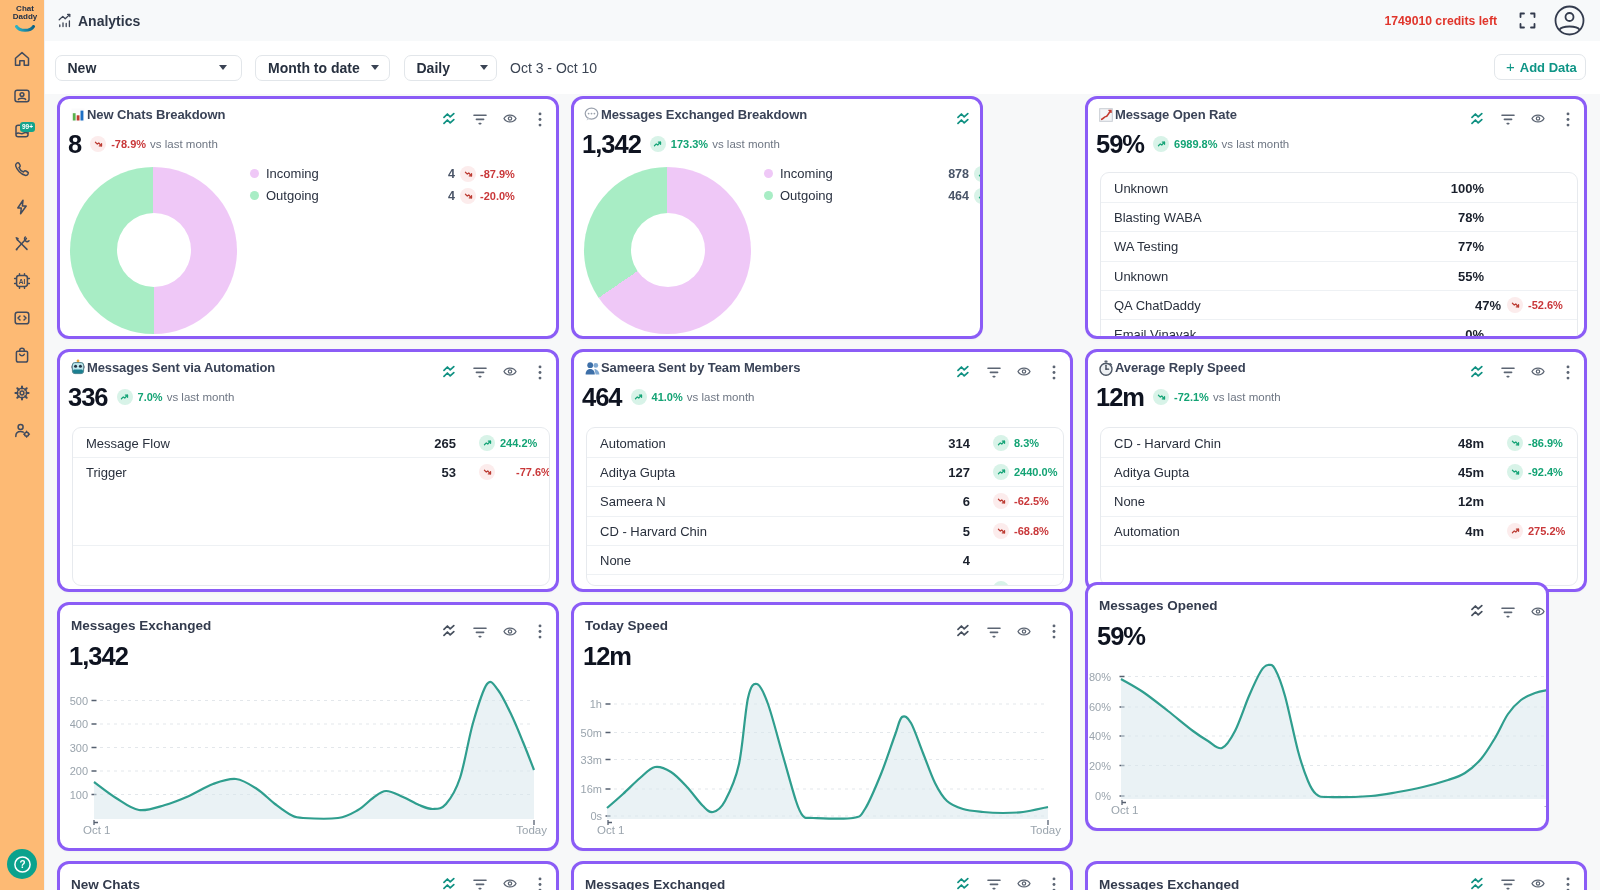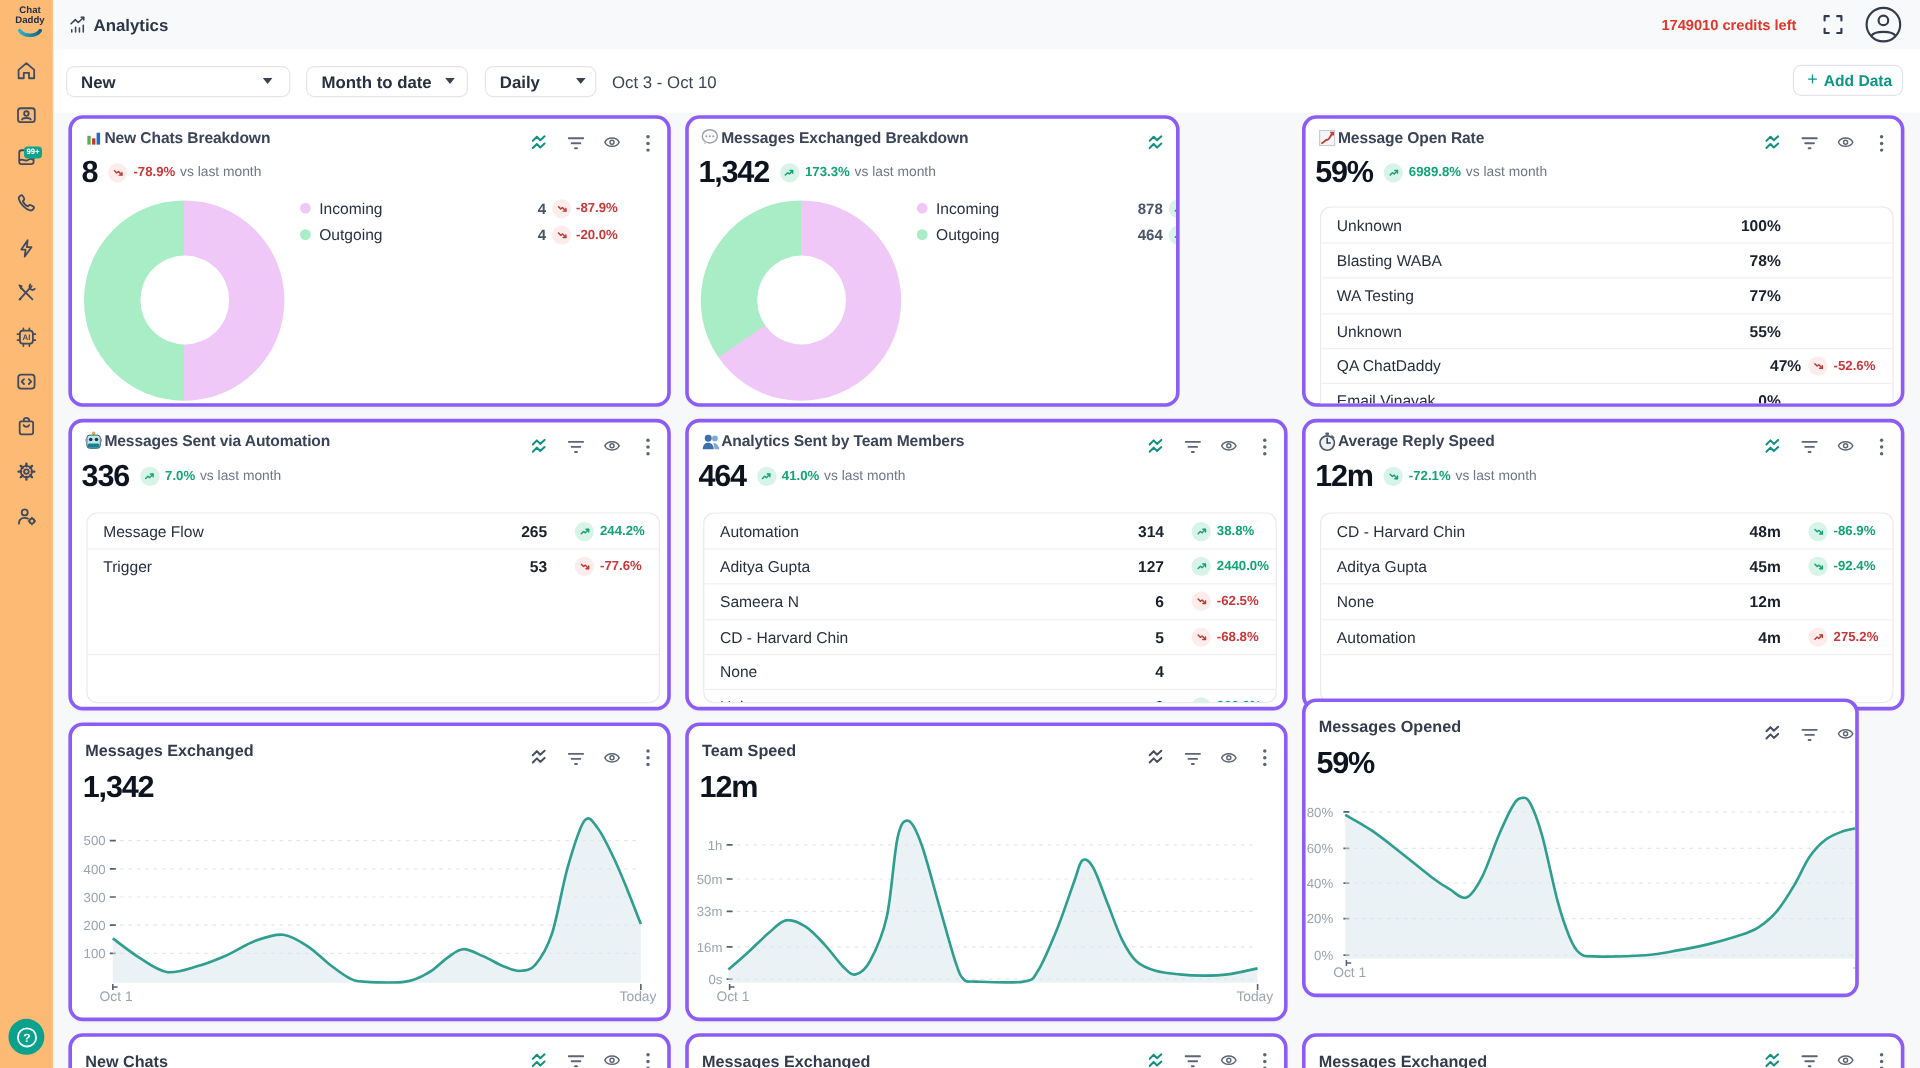--- a/index.html
+++ b/index.html
@@ -407,34 +407,34 @@
         </div>
         <div class="trow" style="top:29.2px">
           <div class="tname">Trigger</div>
           <div class="tval" style="left:303px;width:80px">53</div>
           <div class="tpct" style="left:406px">
             <span class="pill r">
               <svg width="9" height="8" viewBox="0 0 8.6 8.6">
                 <use href="#td"></use>
               </svg>
             </span>
-            <span class="pct r" style="margin-left:5px">-77.6%</span>
+            <span class="pct r" style="margin-left:21px">-77.6%</span>
           </div>
         </div>
         <div class="trow" style="top:116.8px"></div>
       </div>
     </div>
     <div class="card" style="left:526px;top:255px;width:502px;height:243px">
       <svg class="abs" style="left:10.5px;top:8.5px" width="15" height="14" viewBox="0 0 15 14">
         <circle cx="5.2" cy="4.2" r="2.9" fill="#3d6fa8"></circle>
         <path d="M0.6 13.4 C0.6 9.6 3 8 5.2 8 C7.4 8 9.8 9.6 9.8 13.4 Z" fill="#3d6fa8"></path>
         <circle cx="10.8" cy="4.4" r="2.4" fill="#7fa8d2"></circle>
         <path d="M9.4 8.1 C10.9 8 13.9 9.3 14.4 13.4 L10.6 13.4" fill="#7fa8d2"></path>
       </svg>
-      <div class="ctitle" style="left:27px;top:8px">Analytics Sent by Team Members</div>
+      <div class="ctitle" style="left:27px;top:8px">Sameera Sent by Team Members</div>
       <svg class="abs" style="left:383px;top:12.5px" width="12" height="13" viewBox="0 0 12 13">
         <use href="#sq"></use>
       </svg>
       <svg class="abs" style="left:413px;top:14.0px" width="14" height="12" viewBox="0 0 14 12">
         <use href="#flt"></use>
       </svg>
       <svg class="abs" style="left:443px;top:14.0px" width="14" height="11" viewBox="0 0 14 11">
         <use href="#eye"></use>
       </svg>
       <svg class="abs" style="left:478px;top:12.5px" width="4" height="15" viewBox="0 0 3.4 15">
@@ -453,21 +453,21 @@
       <div class="tbl" style="left:12px;top:75px;width:478px;height:159px">
         <div class="trow first" style="top:0.0px">
           <div class="tname">Automation</div>
           <div class="tval" style="left:303px;width:80px">314</div>
           <div class="tpct" style="left:406px">
             <span class="pill g">
               <svg width="9" height="8" viewBox="0 0 8.6 8.6">
                 <use href="#tu"></use>
               </svg>
             </span>
-            <span class="pct g" style="margin-left:5px">38.8%</span>
+            <span class="pct g" style="margin-left:5px">8.3%</span>
           </div>
         </div>
         <div class="trow" style="top:29.2px">
           <div class="tname">Aditya Gupta</div>
           <div class="tval" style="left:303px;width:80px">127</div>
           <div class="tpct" style="left:406px">
             <span class="pill g">
               <svg width="9" height="8" viewBox="0 0 8.6 8.6">
                 <use href="#tu"></use>
               </svg>
@@ -625,21 +625,21 @@
         <line x1="40" y1="189.5" x2="474" y2="189.5" stroke="#e3e7eb" stroke-width="1" stroke-dasharray="3 4"></line>
         <path d="M34 215 L34 220 M34 217.5 L38 217.5" stroke="#566070" stroke-width="1.3" fill="none"></path>
         <line x1="474" y1="215" x2="474" y2="220" stroke="#566070" stroke-width="1.3"></line>
         <path d="M34.0 177.0 C37.7 179.7 48.5 188.3 56.0 193.0 C63.5 197.7 70.8 203.8 79.0 205.0 C87.2 206.2 96.7 202.3 105.0 200.0 C113.3 197.7 121.0 194.5 129.0 191.0 C137.0 187.5 145.2 181.8 153.0 179.0 C160.8 176.2 168.7 173.2 176.0 174.0 C183.3 174.8 190.5 179.8 197.0 184.0 C203.5 188.2 209.3 194.7 215.0 199.0 C220.7 203.3 226.3 207.7 231.0 210.0 C235.7 212.3 235.2 212.5 243.0 213.0 C250.8 213.5 268.8 214.3 278.0 213.0 C287.2 211.7 292.2 208.3 298.0 205.0 C303.8 201.7 308.3 196.2 313.0 193.0 C317.7 189.8 321.0 186.2 326.0 186.0 C331.0 185.8 337.5 189.7 343.0 192.0 C348.5 194.3 354.0 198.0 359.0 200.0 C364.0 202.0 368.5 204.2 373.0 204.0 C377.5 203.8 381.5 204.2 386.0 199.0 C390.5 193.8 395.5 186.5 400.0 173.0 C404.5 159.5 408.5 133.7 413.0 118.0 C417.5 102.3 422.8 84.5 427.0 79.0 C431.2 73.5 434.0 80.0 438.0 85.0 C442.0 90.0 446.8 100.3 451.0 109.0 C455.2 117.7 459.2 127.7 463.0 137.0 C466.8 146.3 472.2 160.3 474.0 165.0 L474.0 214 L34.0 214 Z" fill="rgba(217,232,236,0.55)"></path>
         <path d="M34.0 177.0 C37.7 179.7 48.5 188.3 56.0 193.0 C63.5 197.7 70.8 203.8 79.0 205.0 C87.2 206.2 96.7 202.3 105.0 200.0 C113.3 197.7 121.0 194.5 129.0 191.0 C137.0 187.5 145.2 181.8 153.0 179.0 C160.8 176.2 168.7 173.2 176.0 174.0 C183.3 174.8 190.5 179.8 197.0 184.0 C203.5 188.2 209.3 194.7 215.0 199.0 C220.7 203.3 226.3 207.7 231.0 210.0 C235.7 212.3 235.2 212.5 243.0 213.0 C250.8 213.5 268.8 214.3 278.0 213.0 C287.2 211.7 292.2 208.3 298.0 205.0 C303.8 201.7 308.3 196.2 313.0 193.0 C317.7 189.8 321.0 186.2 326.0 186.0 C331.0 185.8 337.5 189.7 343.0 192.0 C348.5 194.3 354.0 198.0 359.0 200.0 C364.0 202.0 368.5 204.2 373.0 204.0 C377.5 203.8 381.5 204.2 386.0 199.0 C390.5 193.8 395.5 186.5 400.0 173.0 C404.5 159.5 408.5 133.7 413.0 118.0 C417.5 102.3 422.8 84.5 427.0 79.0 C431.2 73.5 434.0 80.0 438.0 85.0 C442.0 90.0 446.8 100.3 451.0 109.0 C455.2 117.7 459.2 127.7 463.0 137.0 C466.8 146.3 472.2 160.3 474.0 165.0" fill="none" stroke="#2f9e8e" stroke-width="2.2"></path>
         <text class="axl2" x="23" y="229">Oct 1</text>
         <text class="axl2" x="487" y="229" text-anchor="end">Today</text>
       </svg>
     </div>
     <div class="card" style="left:526px;top:508px;width:502px;height:249px">
-      <div class="charttitle" style="left:11px;top:12.5px">Team Speed</div>
+      <div class="charttitle" style="left:11px;top:12.5px">Today Speed</div>
       <svg class="abs" style="left:383px;top:19px" width="12" height="13" viewBox="0 0 12 13">
         <use href="#sqg"></use>
       </svg>
       <svg class="abs" style="left:413px;top:20.5px" width="14" height="12" viewBox="0 0 14 12">
         <use href="#flt"></use>
       </svg>
       <svg class="abs" style="left:443px;top:20.5px" width="14" height="11" viewBox="0 0 14 11">
         <use href="#eye"></use>
       </svg>
       <svg class="abs" style="left:478px;top:19px" width="4" height="15" viewBox="0 0 3.4 15">

